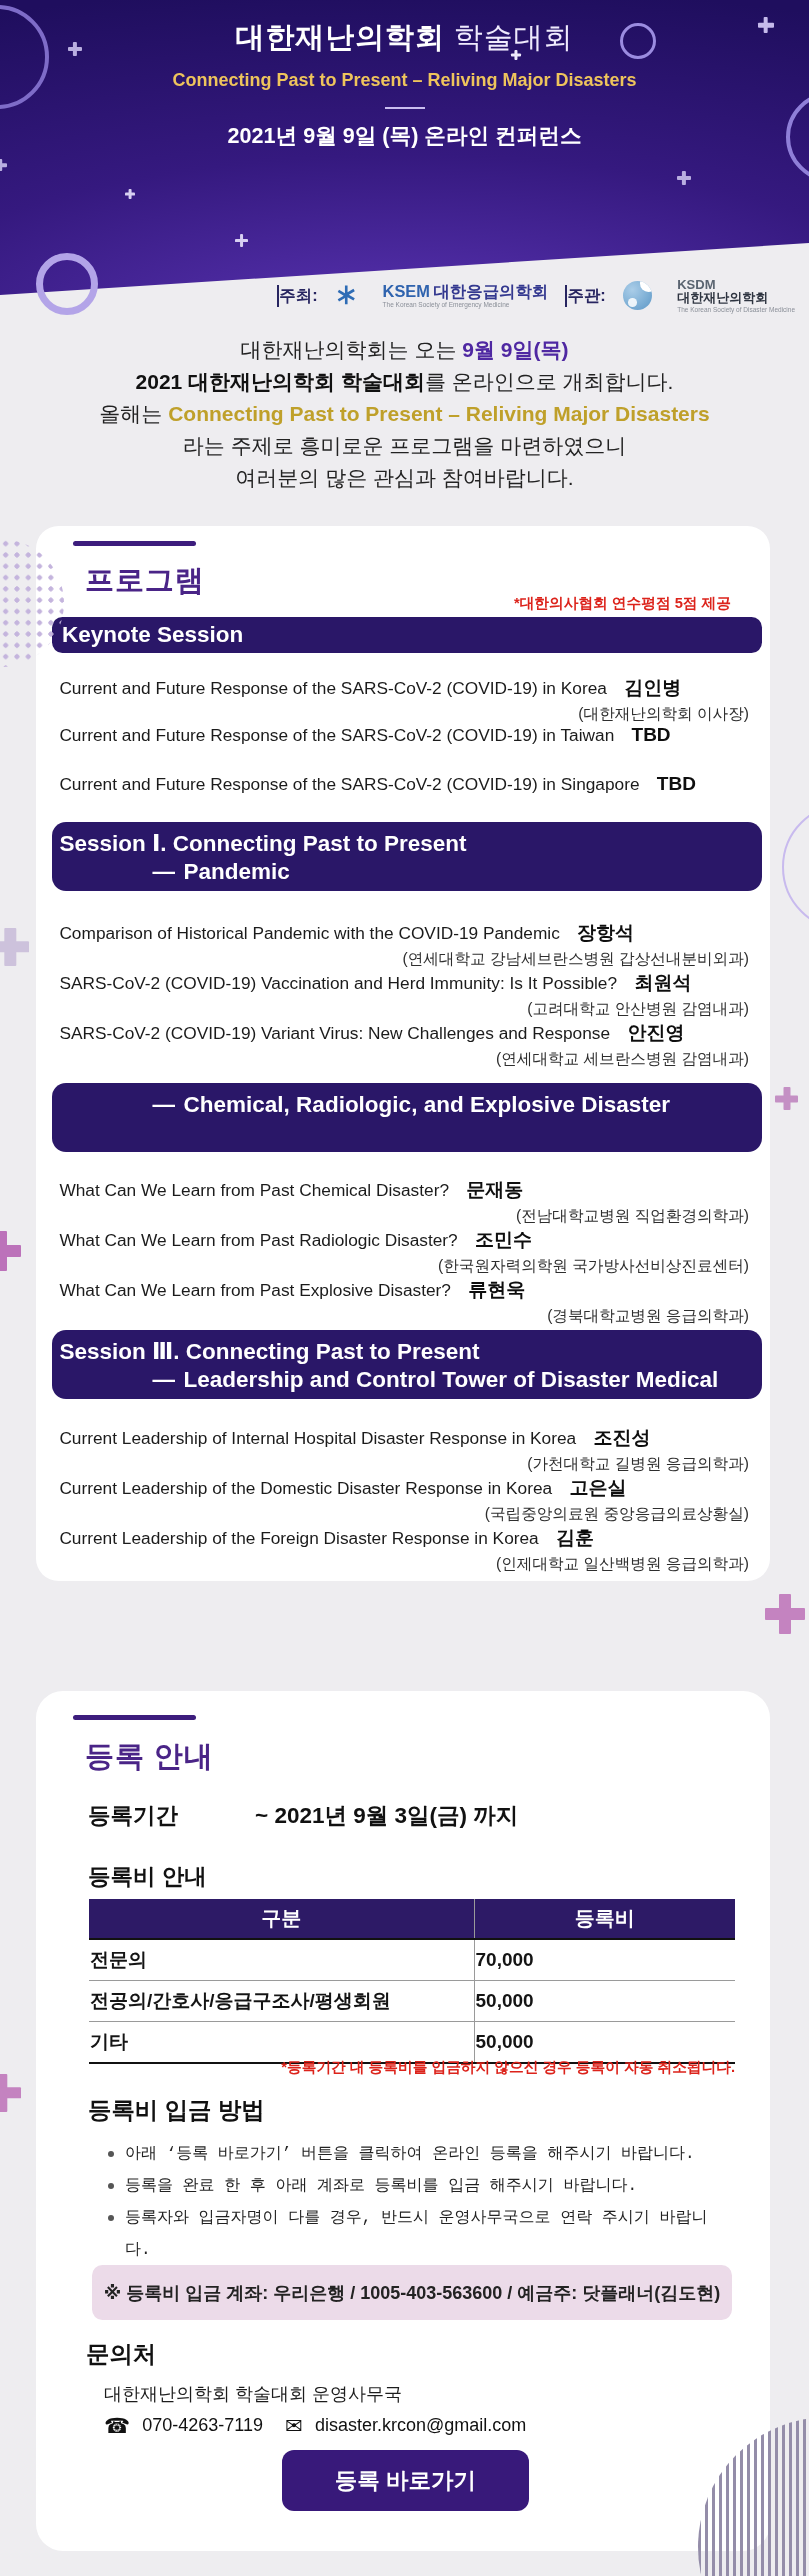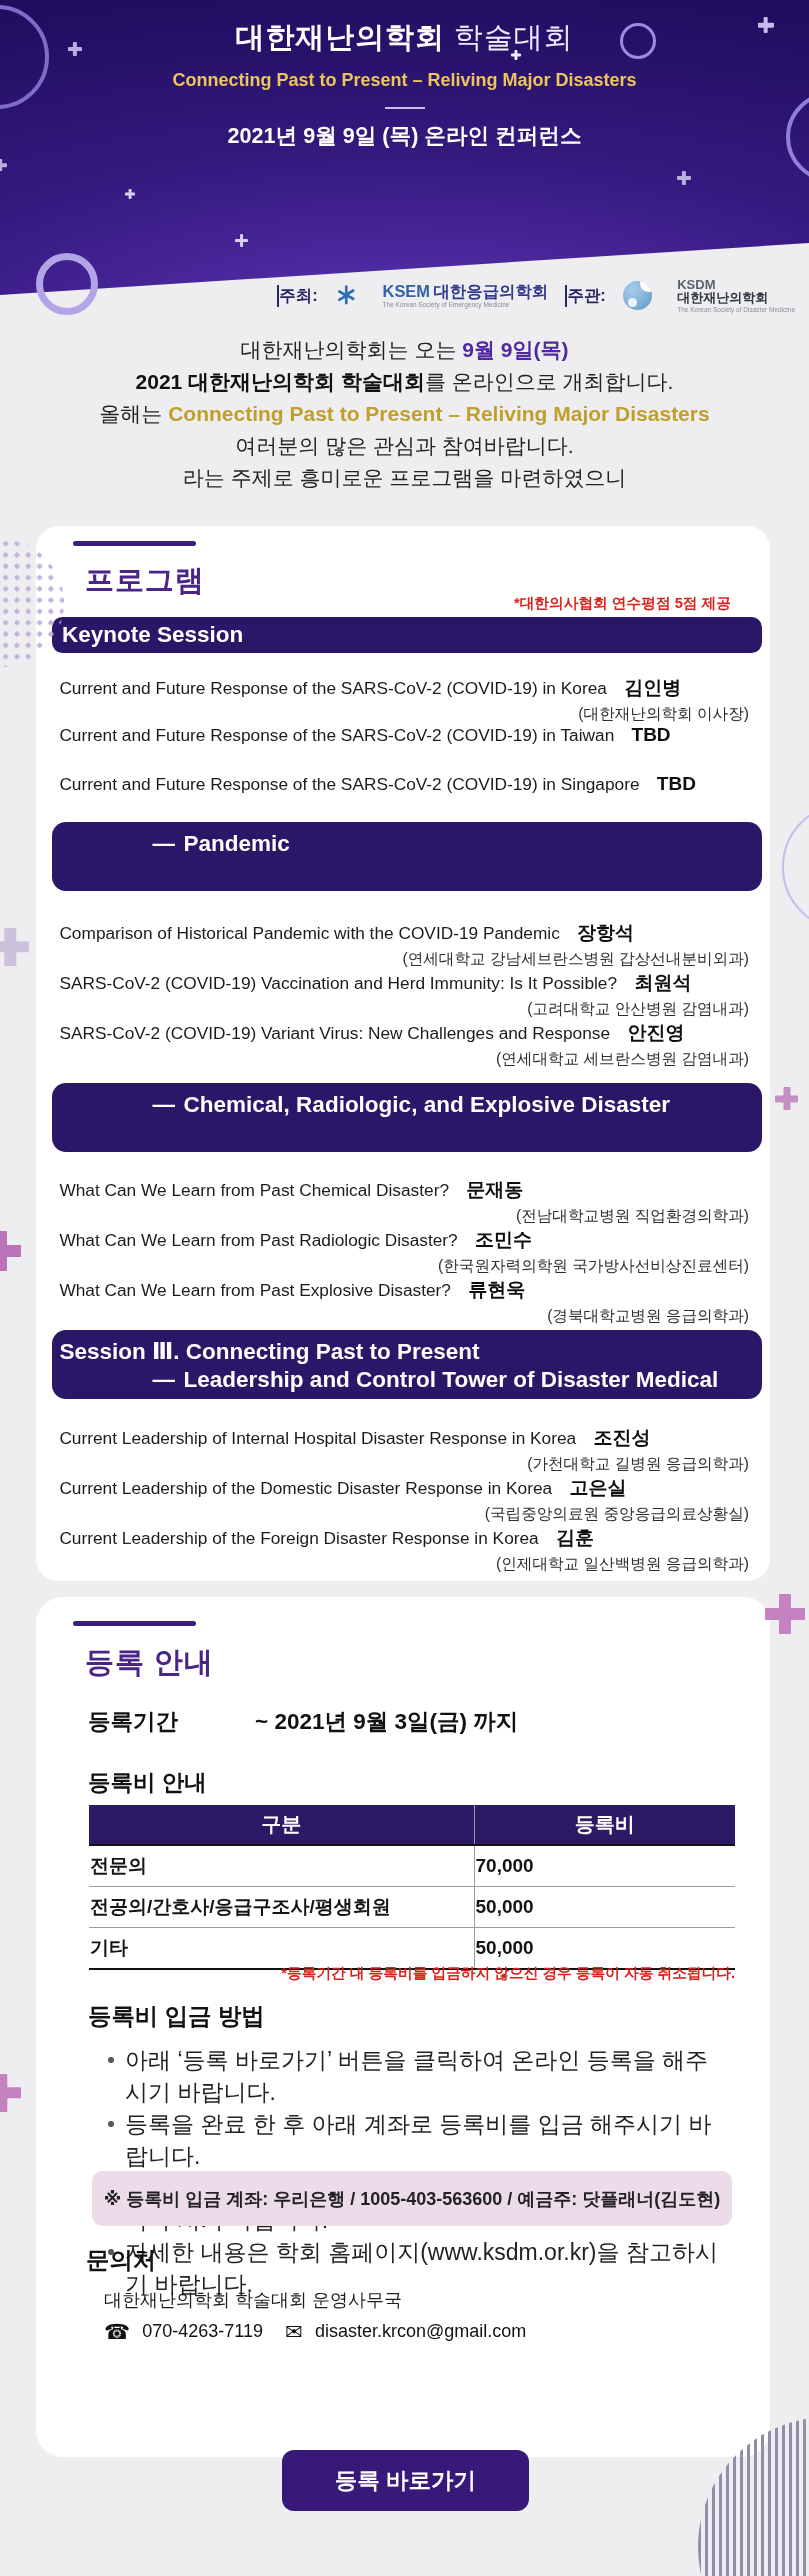--- a/index.html
+++ b/index.html
@@ -52,21 +52,21 @@
   .intro{position:absolute;top:334px;left:0;width:809px;text-align:center;
     font-size:21px;line-height:32px;color:#222;}
   .em-purple{color:#4f28a2;font-weight:bold;}
   .em-bold{font-weight:bold;color:#111;}
   .em-gold{color:#bfa02a;font-weight:bold;}
   
   .card{position:absolute;left:36px;width:734px;background:#fff;border-radius:22.5px;}
   .card-rule{position:absolute;left:37px;top:0;width:123px;height:5.2px;border-radius:2.6px;background:#3d1d7d;}
   .card-title{position:absolute;left:49px;font-size:29px;font-weight:bold;color:#4a2487;letter-spacing:0.9px;}
   .program-card{top:526px;height:1055px;}
-  .reg-card{top:1597px;height:860px;border-radius:27px;}
+  .reg-card{top:1691px;height:860px;border-radius:27px;}
   .credit-note{position:absolute;right:39px;top:68px;font-size:14.7px;font-weight:bold;color:#dc231b;}
   .bar{position:absolute;left:15.6px;width:710px;background:#2a1768;color:#fff;
     border-radius:14px;box-sizing:border-box;font-weight:bold;}
   .bar-single{height:36px;line-height:36px;padding-left:10.4px;font-size:22.5px;border-radius:10.4px;}
   .bar-double{height:69px;padding:7.8px 0 0 7.8px;font-size:22.5px;line-height:28.6px;}
   .bar-line2{padding-left:93px;}
   .bar-dash{margin-right:8.7px;font-weight:bold;}
   .items{position:absolute;left:23.4px;right:21px;}
   .item{position:relative;}
   .item-k{height:49px;}
@@ -85,21 +85,21 @@
   .fee-table td{font-size:19px;font-weight:bold;color:#141414;text-align:left;height:38px;}
   .fee-table th,.fee-table td{border-right:1.3px solid #9a9a9a;}
   .fee-table th:last-child,.fee-table td:last-child{border-right:none;}
   .fee-table thead tr{border-bottom:2.2px solid #111;}
   .fee-table tbody tr{border-bottom:1.3px solid #9a9a9a;}
   .fee-table tbody tr:last-child{border-bottom:2.6px solid #111;}
   .fee-table col.c1{width:385px;}
   .fee-note{position:absolute;right:35px;top:367px;font-size:14.7px;font-weight:bold;color:#dc231b;}
   .method-title{top:403px;font-size:23.4px;}
   .bullets{position:absolute;left:70px;right:43px;top:447px;list-style:none;margin:0;padding:0;}
-  .bullets li{font-size:23px;color:#222;line-height:32px;position:relative;padding-left:19px;}
+  .bullets li{font-size:16px;color:#222;line-height:32px;position:relative;padding-left:19px;font-family:Liberation Mono, monospace;}
   .bullets li::before{content:"";position:absolute;left:1.7px;top:13px;width:6px;height:6px;border-radius:50%;background:#555;}
   .account-box{position:absolute;left:56px;width:640px;top:574px;height:55px;border-radius:10.4px;
     background:#ecdbe9;display:flex;align-items:center;justify-content:center;
     font-size:18px;font-weight:bold;color:#232323;}
   .contact-title{top:647px;font-size:23.4px;left:50px;}
   .contact-org{position:absolute;left:68px;top:691px;font-size:18px;color:#1d1d1d;}
   .contact-row{position:absolute;left:68px;top:724px;display:flex;align-items:center;gap:12px;font-size:18px;color:#111;}
   .c-icon{font-size:21px;line-height:1;}
   .contact-email{margin-left:10.4px;}
   
@@ -155,22 +155,22 @@
         <div class="ksdm-ko">대한재난의학회</div>
         <div class="org-tag">The Korean Society of Disaster Medicine</div>
       </div>
     </div>
   </div>
 
   <div class="intro">
     <div><span>대한재난의학회는 오는 </span><span class="em-purple">9월 9일(목)</span></div>
     <div><span class="em-bold">2021 대한재난의학회 학술대회</span><span>를 온라인으로 개최합니다.</span></div>
     <div><span>올해는 </span><span class="em-gold">Connecting Past to Present – Reliving Major Disasters</span></div>
+    <div>라는 주제로 흥미로운 프로그램을 마련하였으니</div>
     <div>여러분의 많은 관심과 참여바랍니다.</div>
-    <div>라는 주제로 흥미로운 프로그램을 마련하였으니</div>
   </div>
 
   <section class="card program-card">
     <div class="card-rule" style="top:14.7px;"></div>
     <h2 class="card-title" style="top:35px;margin:0;">프로그램</h2>
     <div class="credit-note">*대한의사협회 연수평점 5점 제공</div>
 
     <div class="bar bar-single" style="top:91px;">Keynote Session</div>
     <div class="items" style="top:149px;">
       <div class="item item-k">
@@ -188,20 +188,21 @@
       </div>
       <div class="item item-k">
         <div class="item-row">
             <span class="item-title">Current and Future Response of the SARS-CoV-2 (COVID-19) in Singapore</span>
             <span class="item-speaker">TBD</span>
           </div>
       </div>
     </div>
 
     <div class="bar bar-double" style="top:296px;">
+      <div>Session Ⅰ. Connecting Past to Present</div>
       <div class="bar-line2"><span class="bar-dash">—</span><span>Pandemic</span></div>
     </div>
     <div class="items" style="top:394px;">
       <div class="item item-s">
         <div class="item-row">
             <span class="item-title">Comparison of Historical Pandemic with the COVID-19 Pandemic</span>
             <span class="item-speaker">장항석</span>
           </div>
         <div class="item-affil">(연세대학교 강남세브란스병원 갑상선내분비외과)</div>
       </div>

